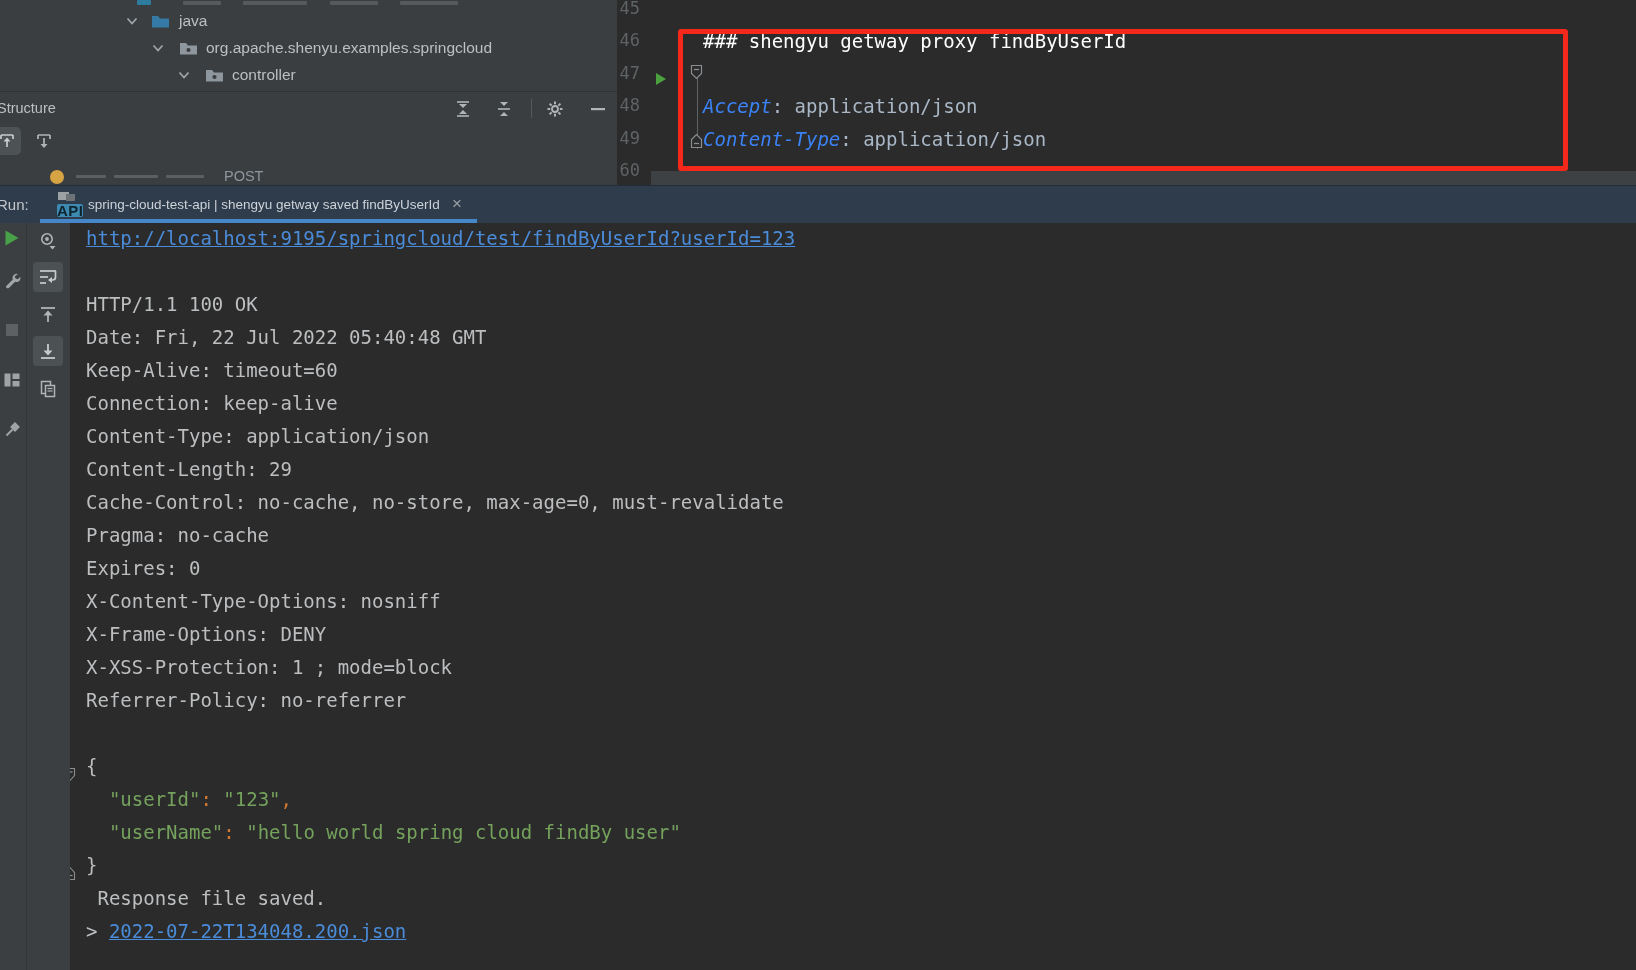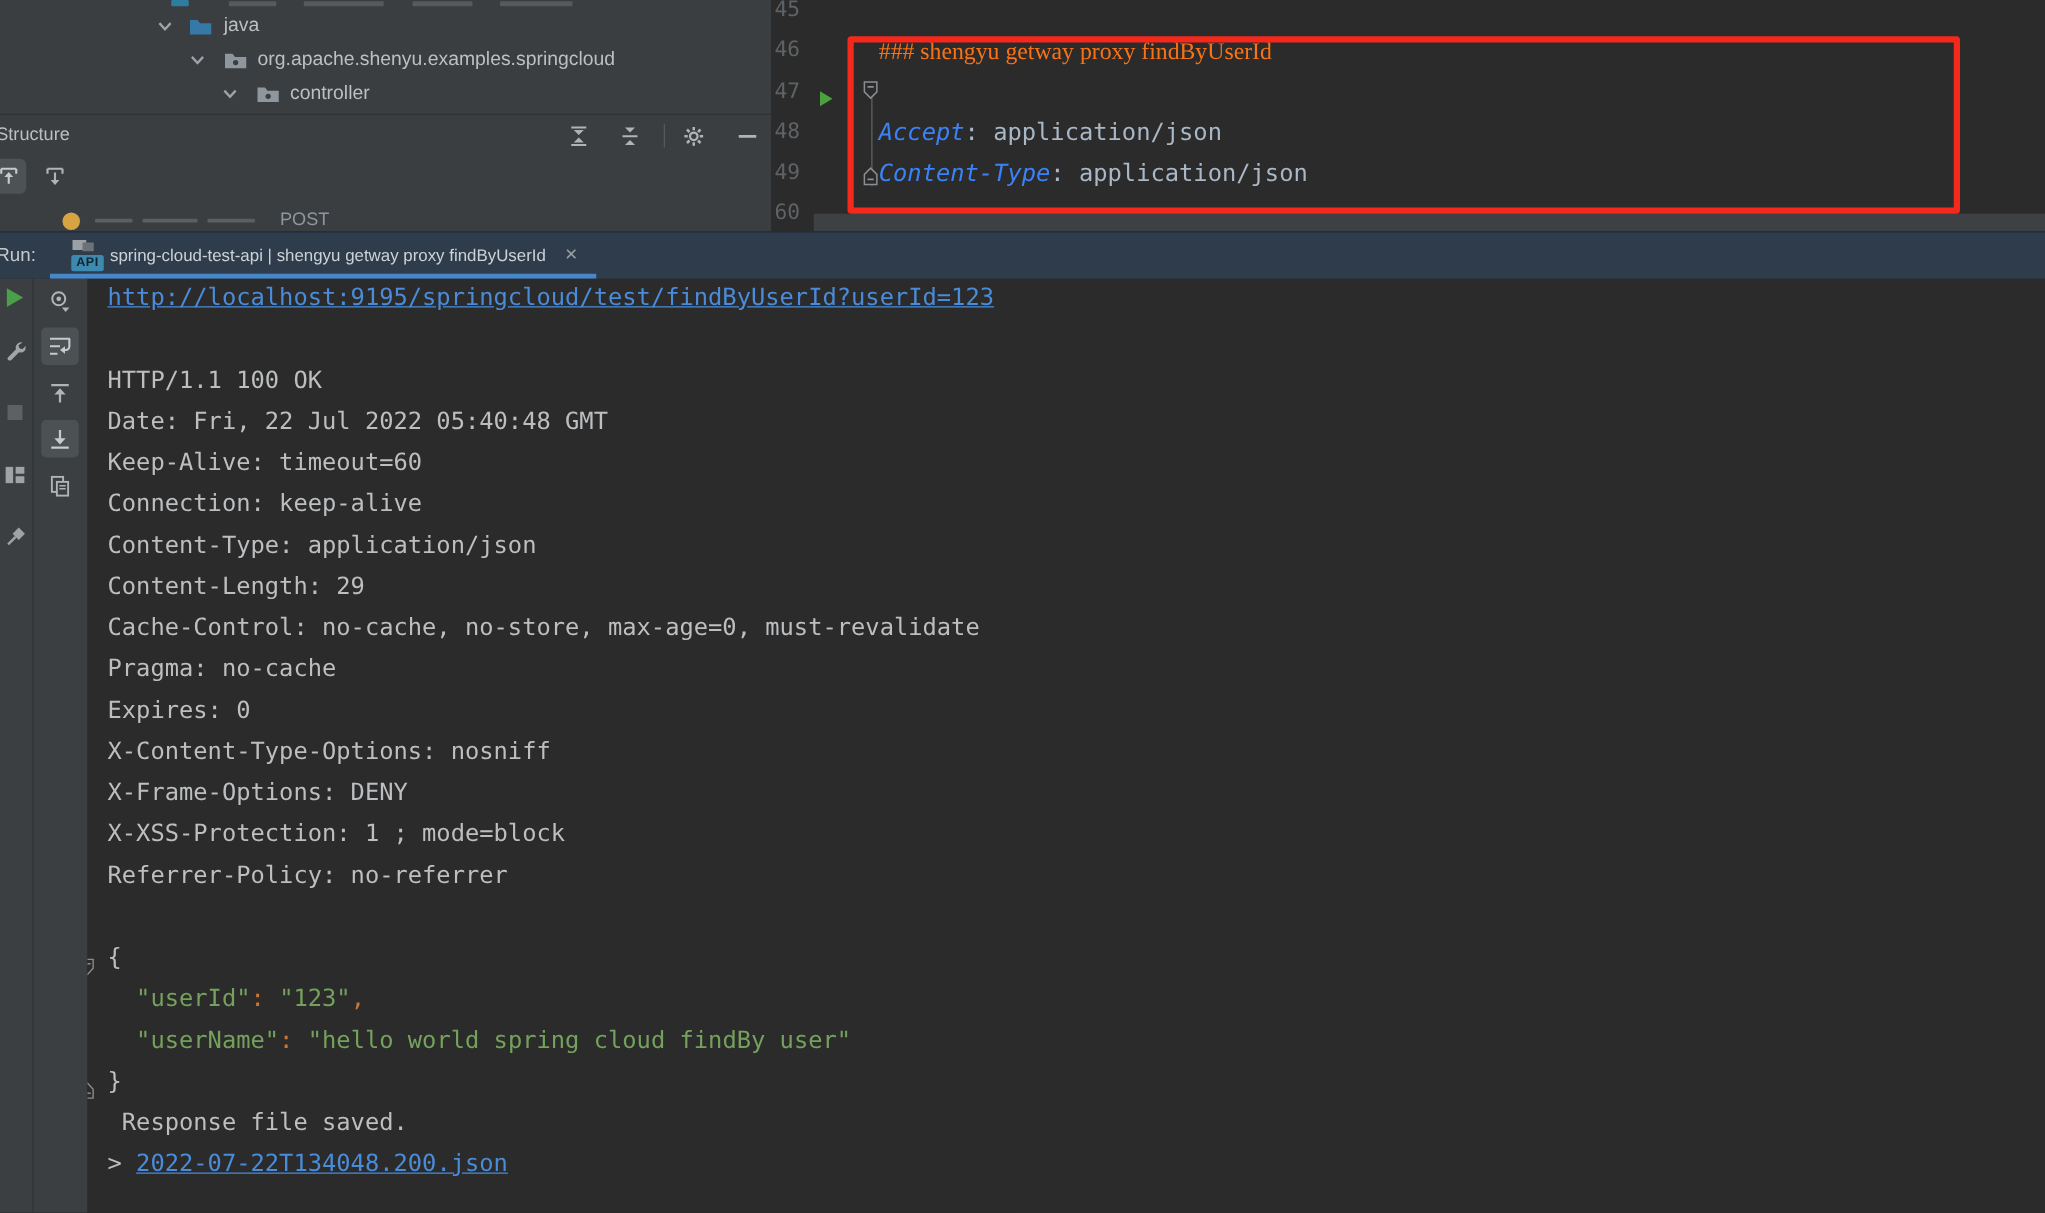--- a/index.html
+++ b/index.html
@@ -19,35 +19,35 @@
   .tb-toggle.sel{background:#4d5254;}
   .tb-toggle svg{position:absolute;left:50%;top:50%;transform:translate(-50%,-50%);}
   #clipped-row{position:absolute;left:0;top:166px;width:503px;height:19px;overflow:hidden;}
   .dash{position:absolute;height:3px;background:#5b5f62;border-radius:1px;}
   
   #editor{left:617px;top:0;width:1019px;height:185px;background:#2b2b2b;overflow:hidden;}
   .lnum{position:absolute;left:0;width:23px;text-align:right;height:33px;line-height:33px;
         color:#5e6366;font:17px "DejaVu Sans Mono",monospace;}
   .eline{position:absolute;left:86px;height:33px;line-height:33px;white-space:pre;
          font:19px "DejaVu Sans Mono",monospace;color:#a9b7c6;}
-  .cmt{color:#f97316;font-family:Liberation Serif, serif;}
+  .cmt{color:#ffffff;}
   .mth{color:#cc7832;}
   .url{color:#a9b7c6;text-decoration:underline;margin-left:11px;}
   .hname{color:#3b82f6;font-style:italic;}
   #fold-line{left:80px;top:70px;width:1px;height:79px;background:#5e6366;}
   #red-box{left:61px;top:29px;width:890px;height:142px;border:5px solid #f5281c;border-radius:3px;box-sizing:border-box;}
   #hscroll{left:34px;top:171px;width:985px;height:14px;background:#3e4143;}
   
   #run-bar{left:0;top:185px;width:1636px;height:38px;background:#2f3c4c;border-top:1px solid #232b36;box-sizing:border-box;}
   #run-label{position:absolute;left:-3px;top:0;height:38px;line-height:38px;color:#c3c8cd;font-size:15px;}
   #api-icon{position:absolute;left:57px;top:6px;width:26px;height:26px;}
   #api-win1{position:absolute;left:1px;top:0;width:11px;height:8px;background:#9ba1a5;}
   #api-win2{position:absolute;left:9px;top:2px;width:9px;height:7px;background:#6d7276;}
   #api-badge{position:absolute;left:0;top:12px;width:26px;height:13px;background:#3d89b0;border-radius:2px;
-             color:#0f2530;font-size:10px;font-weight:bold;text-align:center;line-height:13px;letter-spacing:.5px;}
+             color:#0f2530;font-size:15px;font-weight:bold;line-height:13px;letter-spacing:.5px;}
   #run-tab-title{position:absolute;left:88px;top:0;height:38px;line-height:38px;color:#ccd2d8;font-size:13.5px;white-space:nowrap;}
   #tab-close{position:absolute;left:452px;top:0;height:38px;line-height:36px;color:#9aa0a4;font-size:17px;cursor:default;}
   #tab-underline{position:absolute;left:40px;top:33px;width:437px;height:4px;background:#4587c8;}
   
   #tbA{left:0;top:223px;width:26px;height:747px;background:#3c3f41;}
   #tbB{left:26px;top:223px;width:44px;height:747px;background:#3c3f41;border-left:1px solid #333638;box-sizing:border-box;}
   .cicon{position:absolute;width:30px;height:30px;}
   .cicon.sel{background:#4c5154;border-radius:4px;}
   .cicon svg{position:absolute;left:50%;top:50%;transform:translate(-50%,-50%);}
   .aicon{position:absolute;left:1px;width:22px;height:22px;}
@@ -192,21 +192,21 @@
   <div class="abs" id="red-box"></div>
 </div>
 
 <div class="abs" id="run-bar">
   <span id="run-label">Run:</span>
   <div id="api-icon">
     <div id="api-win1"></div>
       <div id="api-win2"></div>
     <div id="api-badge">API</div>
   </div>
-  <span id="run-tab-title">spring-cloud-test-api | shengyu getway proxy findByUserId</span>
+  <span id="run-tab-title">spring-cloud-test-api | shengyu getway saved findByUserId</span>
   <span id="tab-close">×</span>
   <div id="tab-underline"></div>
 </div>
 
 <div class="abs" id="tbA">
   <div class="aicon" style="top:4px;">
       <svg width="15" height="17" viewBox="0 0 15 17">
         <polygon points="1,1 14,8.5 1,16" fill="#48a148"></polygon>
       </svg>
     </div>

